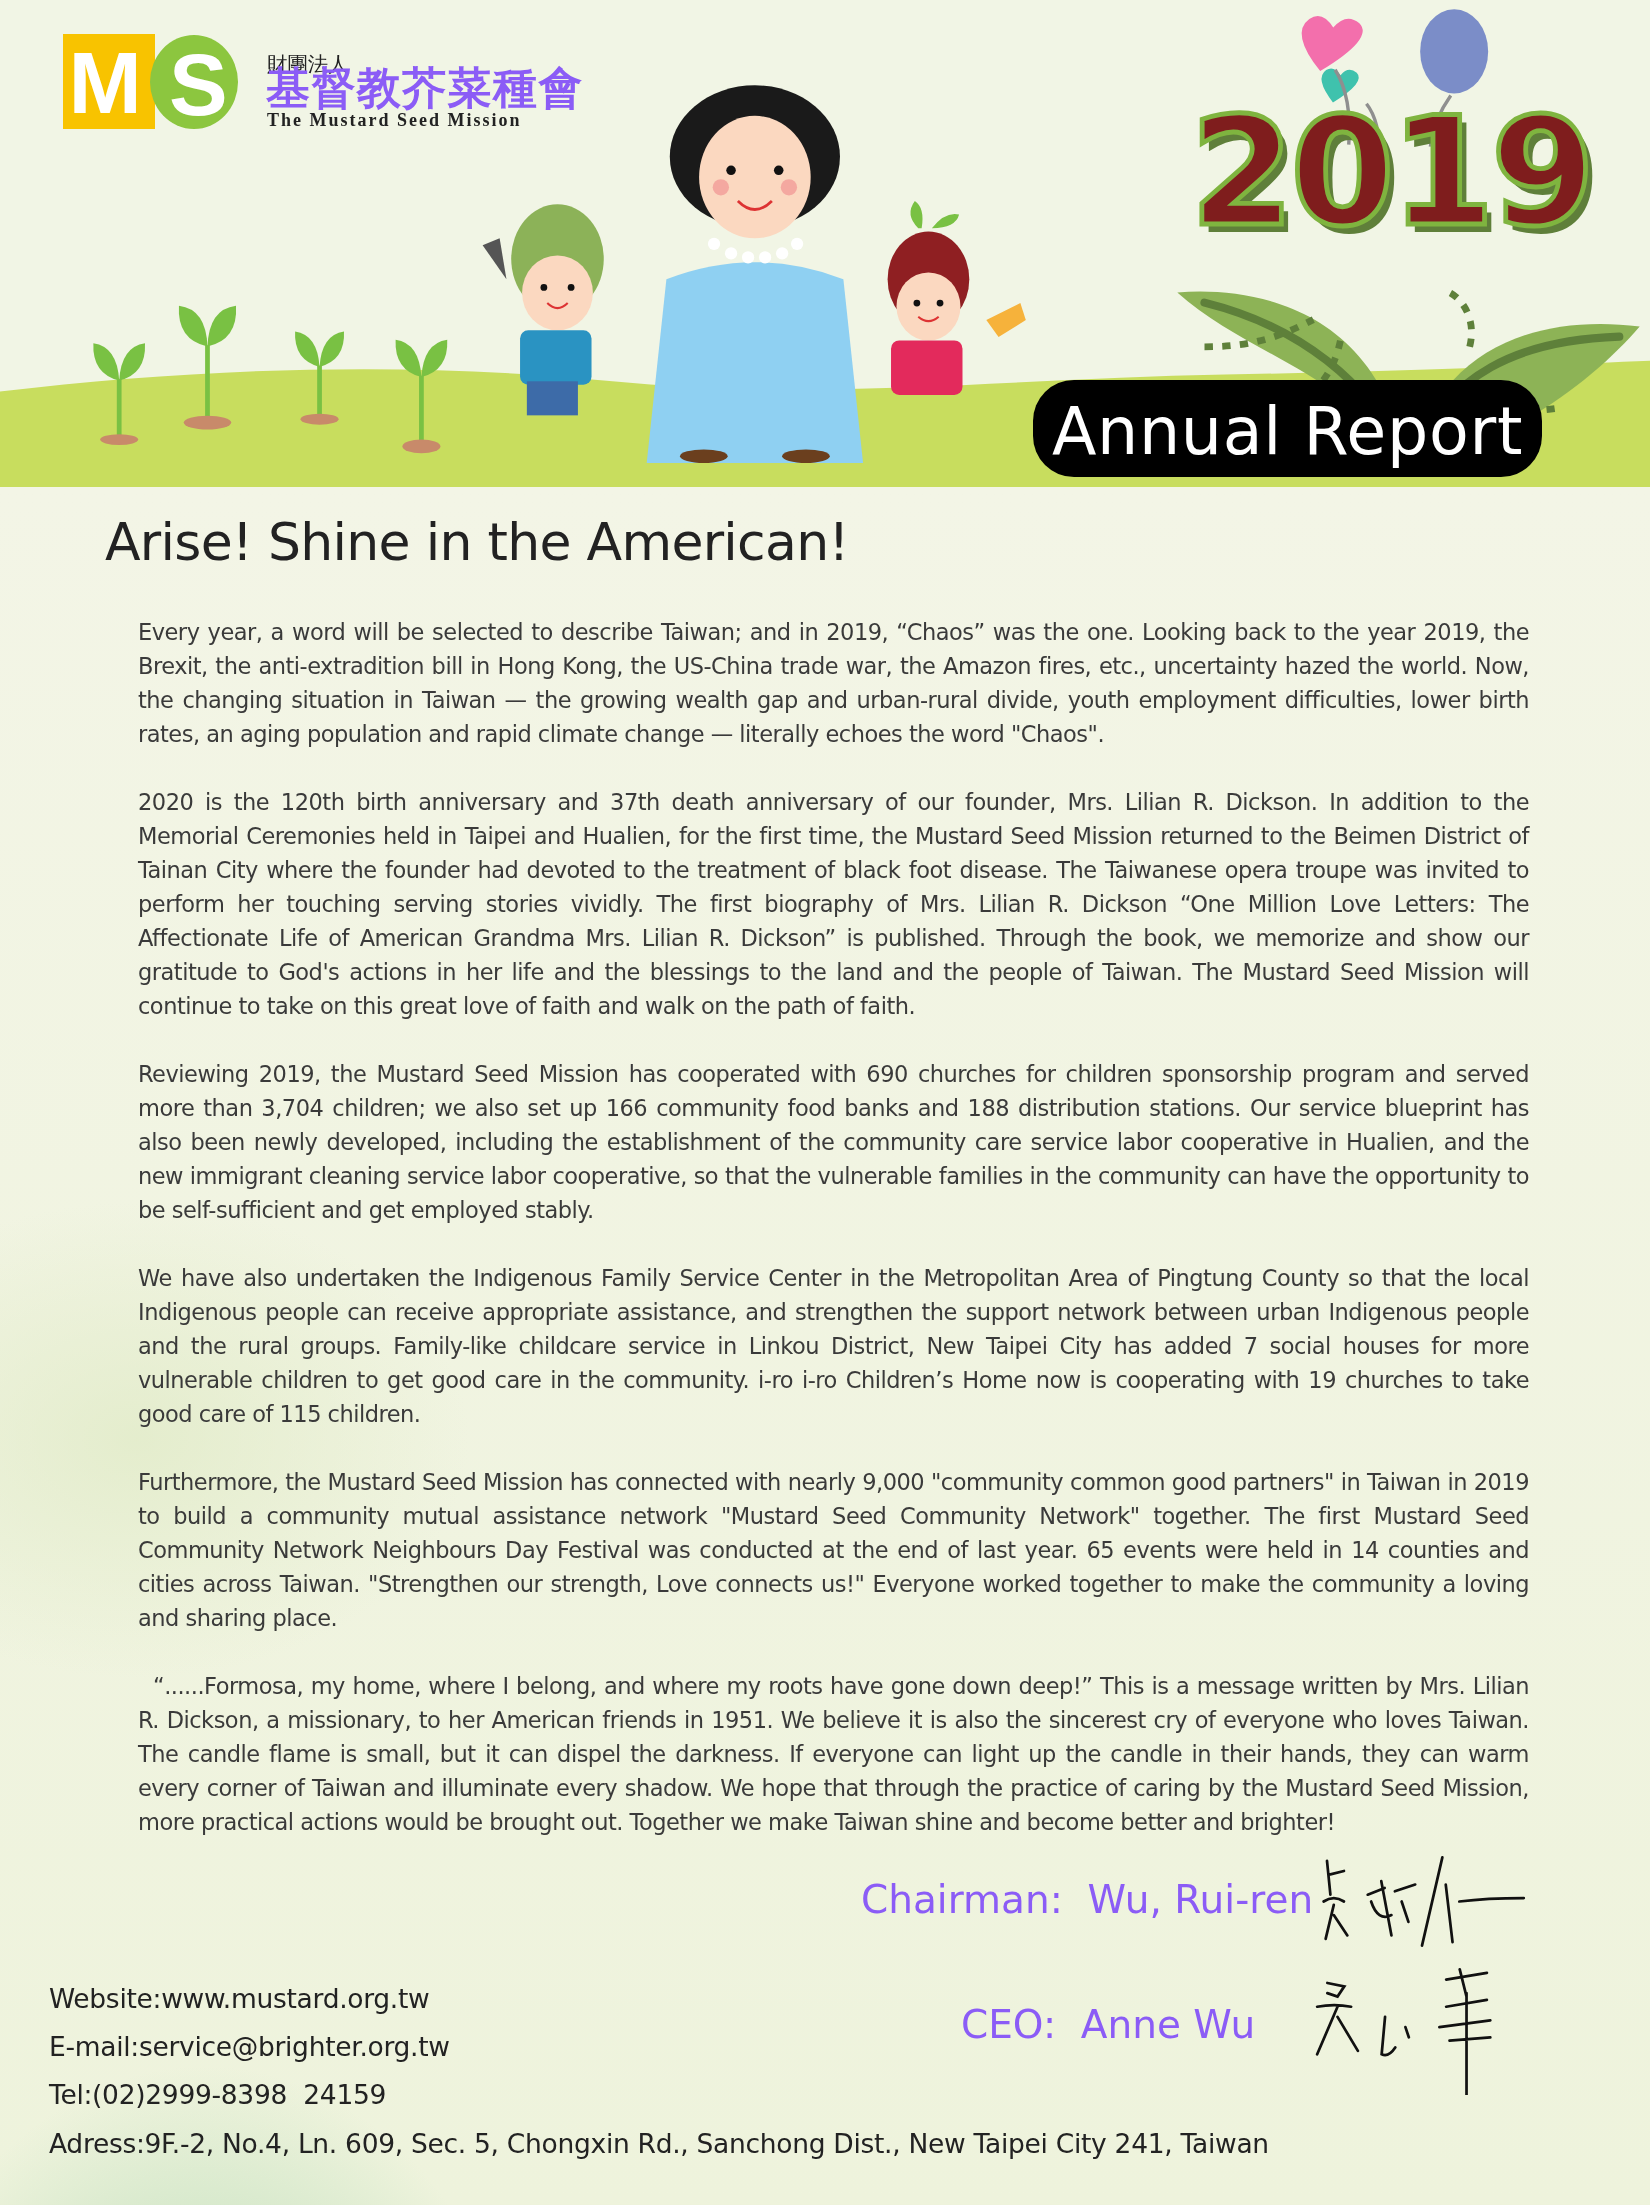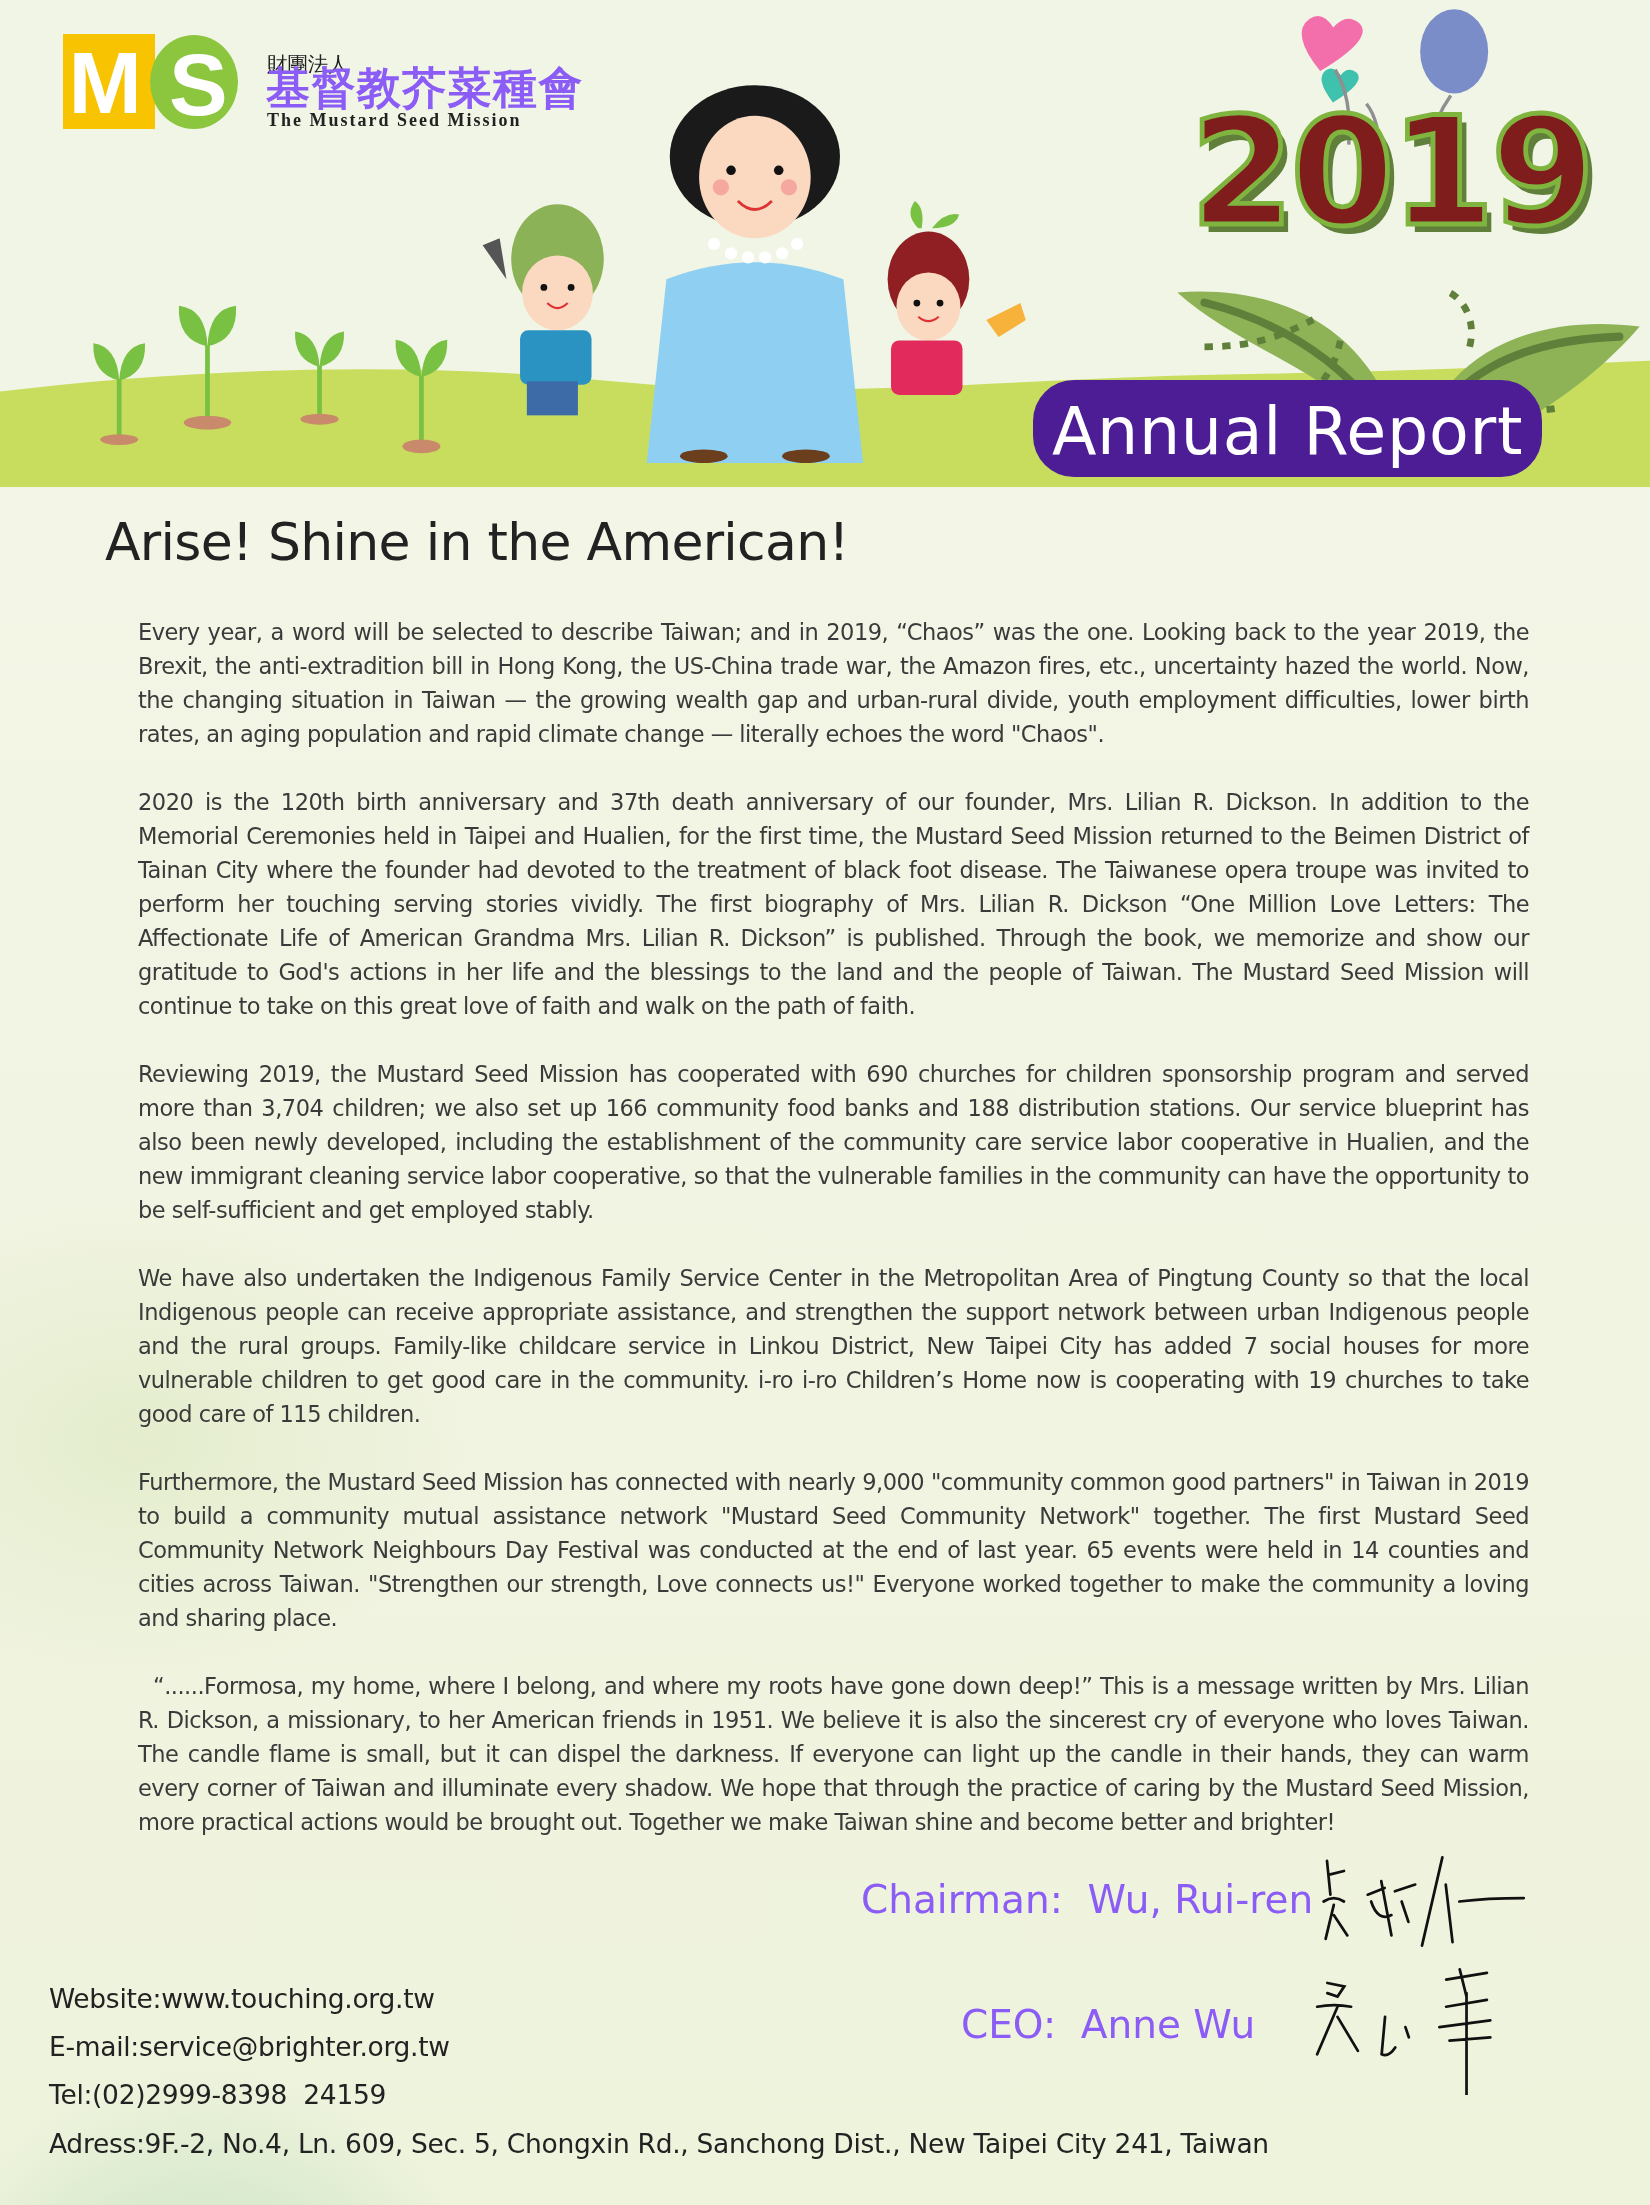--- a/index.html
+++ b/index.html
@@ -40,21 +40,21 @@
 
   .year-art { position:absolute; left:1157px; top:0; width:493px; height:487px; }
   .year-text {
     position:absolute; left:33px; top:87px; font-family:"DejaVu Sans", sans-serif; font-weight:bold;
     font-size:150px; line-height:170px; color:#7f1d1d; letter-spacing:-4.1px;
     -webkit-text-stroke:4.8px #7fb43f;
     text-shadow:6.8px 8.2px 0 #5f7f3a;
   }
   .pill {
     position:absolute; left:1033px; top:380px; width:509px; height:97px; border-radius:41px;
-    background:#4c1d95; display:flex; align-items:center; justify-content:center;
+    background:#000000; display:flex; align-items:center; justify-content:center;
   }
   .pill-label { color:#fff; font-size:65px; font-family:"DejaVu Sans", sans-serif; letter-spacing:0.7px; position:relative; top:2.7px; }
 
   .title {
     position:absolute; left:105px; top:512px; font-size:52px; color:#222;
     font-family:"DejaVu Sans", sans-serif; font-weight:normal; letter-spacing:-0.7px; margin:0;
   }
   .body-text {
     position:absolute; left:122px; width:1391px; font-size:22.5px; line-height:34px; color:#3a3a3a;
     text-align:justify; margin:16px; font-family:"DejaVu Sans", sans-serif; letter-spacing:-0.5px;
@@ -202,17 +202,17 @@
 
 <div class="sig-row" style="left:961px;top:2002px">CEO:&nbsp; Anne Wu</div>
 <svg class="sig-mark" style="left:1310px;top:1966px" width="218" height="129" viewBox="0 0 320 190">
   <g stroke="#111" stroke-width="4" fill="none" stroke-linecap="round">
     <path d="M25 25 l25 5 l-10 15 l-15 -5 M10 60 q25 -5 50 0 M40 60 l-30 70 M40 75 l30 50"></path>
     <path d="M110 75 l-5 55 q10 5 20 -10 M140 90 l5 15"></path>
     <path d="M200 20 l60 -10 M220 5 l10 40 M200 60 l60 -10 M190 90 l75 -10 M205 110 l60 -5 M230 40 l0 150"></path>
   </g>
 </svg>
 
-<div class="contact" style="top:1983px">Website:www.touching.org.tw</div>
+<div class="contact" style="top:1983px">Website:www.mustard.org.tw</div>
 <div class="contact" style="top:2031px">E-mail:service@brighter.org.tw</div>
 <div class="contact" style="top:2079px">Tel:(02)2999-8398&nbsp; 24159</div>
 <div class="contact" style="top:2128px">Adress:9F.-2, No.4, Ln. 609, Sec. 5, Chongxin Rd., Sanchong Dist., New Taipei City 241, Taiwan</div>
 
 
 </body></html>

